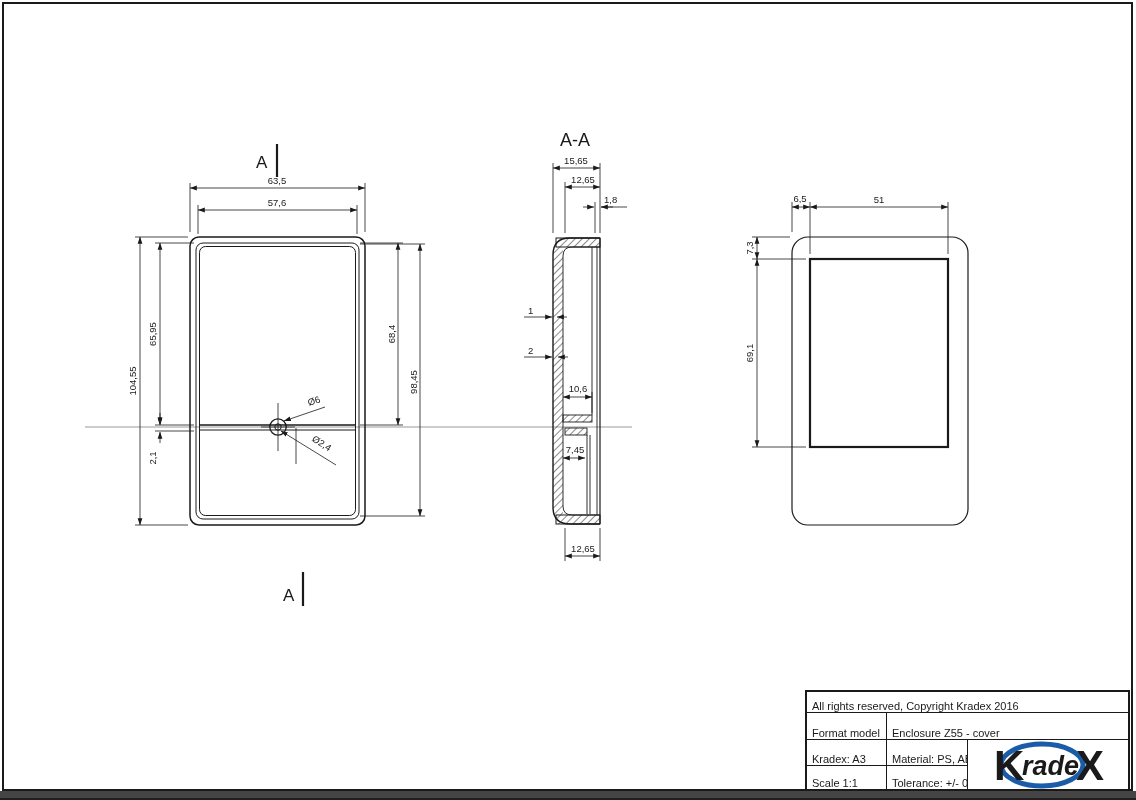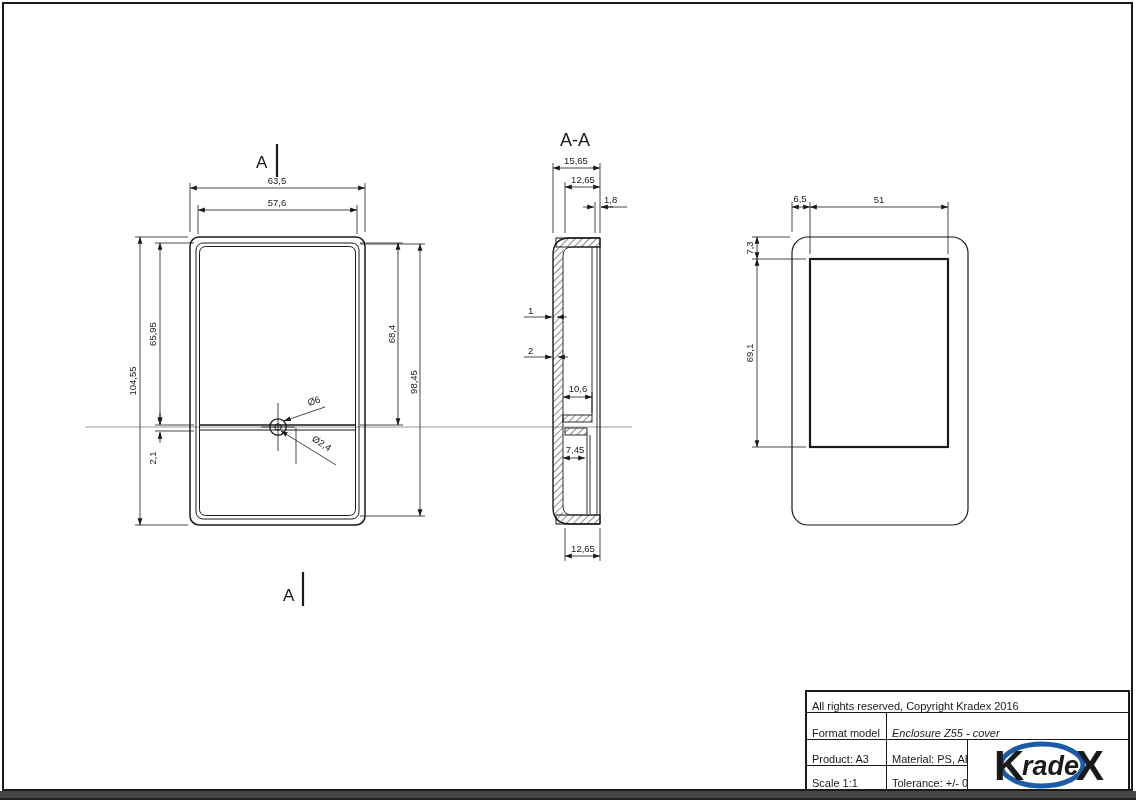--- a/index.html
+++ b/index.html
@@ -14,21 +14,21 @@
     position:absolute;left:805px;top:690px;width:325px;height:101px;
     display:grid;grid-template-columns:80px 81px 1fr;
     grid-template-rows:21px 27px 26px 1fr;
     border:2px solid #1a1a1a;box-sizing:border-box;
     background:#ffffff;font-size:11px;color:#1a1a1a;
   }
   .tb-cell{border-right:1px solid #1a1a1a;border-bottom:1px solid #1a1a1a;
     display:flex;align-items:flex-end;padding-left:5px;box-sizing:border-box;
     white-space:nowrap;overflow:hidden;}
   .tb-span3{grid-column:1/4;border-right:none;}
-  .tb-span2{grid-column:2/4;border-right:none;font-style:italic;}
+  .tb-span2{grid-column:2/4;border-right:none;}
   .tb-logo{grid-column:3/4;grid-row:3/5;border-right:none;border-bottom:none;
     display:flex;align-items:center;justify-content:center;padding:0;}
   .tb-nob{border-bottom:none;}
   .bottom-bar{position:absolute;left:0;top:791px;width:1136px;height:9px;
     background:#454545;border-bottom:2px solid #1f1f1f;box-sizing:border-box;}
 </style>
 </head>
 <body>
 
 <svg id="sheet" width="1136" height="800" viewBox="0 0 1136 800">
@@ -207,21 +207,21 @@
   <div class="tb-cell tb-span3">
     <span>All rights reserved, Copyright Kradex 2016</span>
   </div>
   <div class="tb-cell">
     <span>Format model</span>
   </div>
   <div class="tb-cell tb-span2">
     <span>Enclosure Z55 - cover</span>
   </div>
   <div class="tb-cell">
-    <span>Product: A3</span>
+    <span>Kradex: A3</span>
   </div>
   <div class="tb-cell">
     <span>Material: PS, ABS</span>
   </div>
   <div class="tb-cell tb-logo">
     <svg width="140" height="52" viewBox="0 0 140 52">
       <ellipse cx="64" cy="26" rx="41" ry="21" fill="none" stroke-width="5" stroke="#1b5ca8"></ellipse>
       <text x="16" y="41" font-size="42" font-weight="bold" fill="#1b5ca8">K</text>
       <text x="44" y="36" font-size="27" font-weight="bold" font-style="italic" fill="#1b5ca8">rade</text>
       <text x="98" y="41" font-size="42" font-weight="bold" fill="#1b5ca8">X</text>

